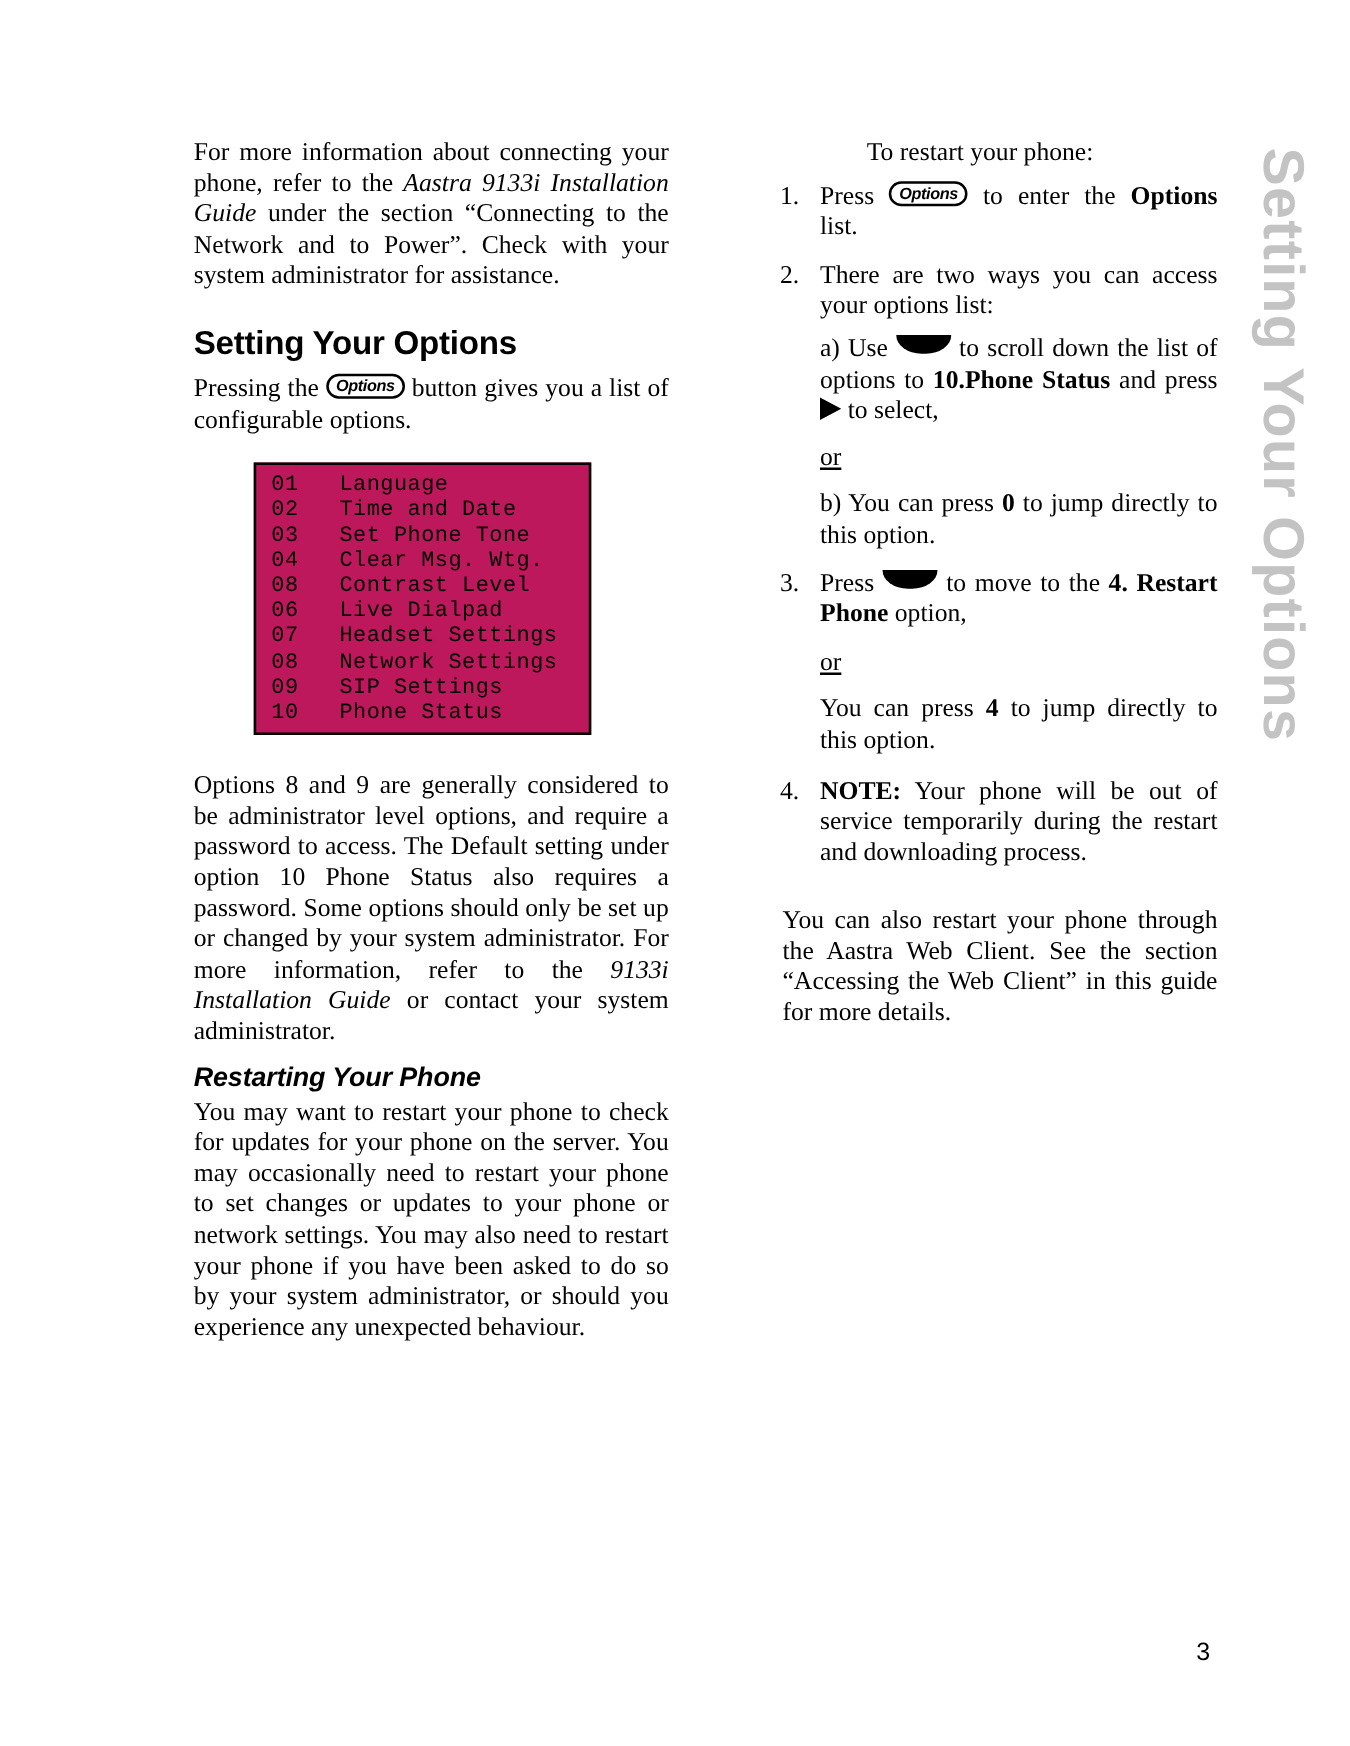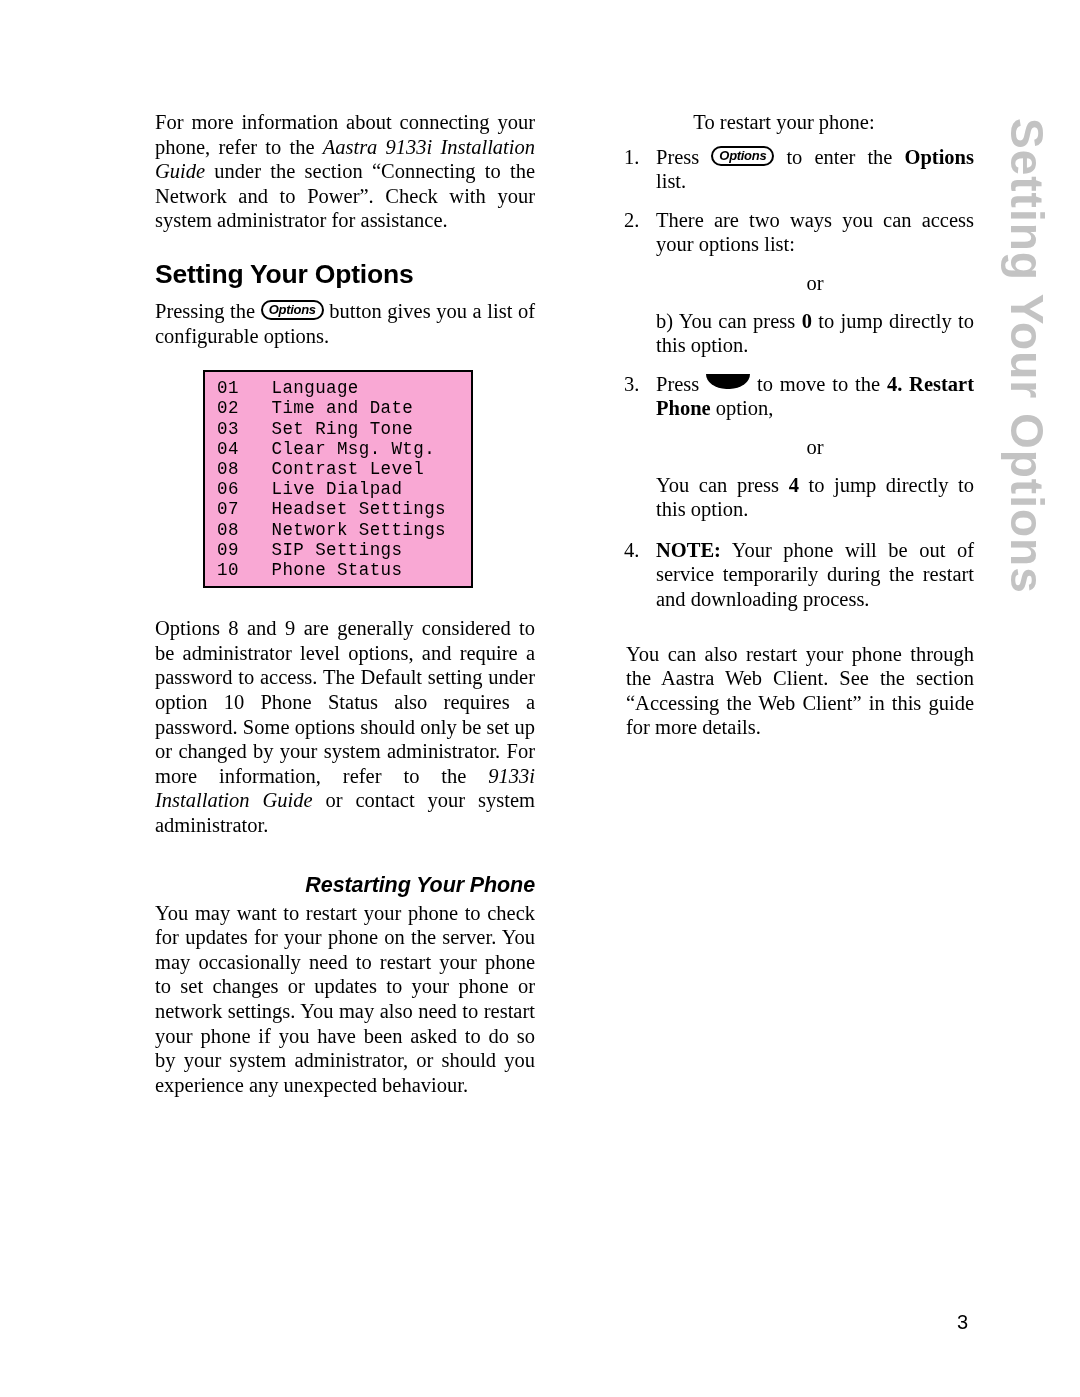--- a/index.html
+++ b/index.html
@@ -52,32 +52,31 @@
     letter-spacing: -0.2px;
     margin: 26px 0 10px 0;
   }
   h2.subsec {
     font-family: "Liberation Sans", sans-serif;
     font-weight: bold;
     font-style: italic;
     font-size: 21.5px;
     line-height: 24px;
     letter-spacing: -0.1px;
-    margin: 35px 0 4px 0;
-    text-align: right;
+    margin: 12px 0 4px 0;
   }
 
   
   .optbox {
     border: 2px solid #000;
     margin: 22px 0 0 48px;
     width: 270px;
     padding: 6px 0 6px 0;
     box-sizing: border-box;
-    background: #f9a8d4;
+    background: #be185d;
   }
   .optrow {
     font-family: "Liberation Mono", monospace;
     font-size: 17.5px;
     line-height: 20.2px;
     white-space: pre;
     padding-left: 12px;
     letter-spacing: 0.4px;
   }
   .optgap { }
@@ -100,21 +99,21 @@
     font-size: 20.5px;
     line-height: 24.6px;
   }
   .substep {
     padding-left: 62px;
     font-size: 20.5px;
     line-height: 24.6px;
     text-align: justify;
     margin-top: 13px;
   }
-  .substep.noindentjust { text-align: center; }
+  .substep.noindentjust { text-align: left; text-decoration: underline; }
   .step-body {
     font-size: 20.5px;
     line-height: 24.6px;
     text-align: justify;
   }
   .note {
     padding-left: 62px;
     font-size: 20.5px;
     line-height: 24.6px;
     text-align: justify;
@@ -230,21 +229,21 @@
     <p class="p"><span>For more information about connecting your phone, refer to the </span><span class="it">Aastra 9133i Installation Guide</span><span> under the section “Connecting to the Network and to Power”. Check with your system administrator for assistance.</span></p>
 
     <h1 class="sec">Setting Your Options</h1>
 
     <p class="p"><span>Pressing the </span><span class="options-pill">Options</span><span> button gives you a list of configurable options.</span></p>
 
 
     <div class="optbox">
       <div class="optrow"><span>01</span><span class="optgap">   </span><span>Language</span></div>
       <div class="optrow"><span>02</span><span class="optgap">   </span><span>Time and Date</span></div>
-      <div class="optrow"><span>03</span><span class="optgap">   </span><span>Set Ring Tone</span></div>
+      <div class="optrow"><span>03</span><span class="optgap">   </span><span>Set Phone Tone</span></div>
       <div class="optrow"><span>04</span><span class="optgap">   </span><span>Clear Msg. Wtg.</span></div>
       <div class="optrow"><span>08</span><span class="optgap">   </span><span>Contrast Level</span></div>
       <div class="optrow"><span>06</span><span class="optgap">   </span><span>Live Dialpad</span></div>
       <div class="optrow"><span>07</span><span class="optgap">   </span><span>Headset Settings</span></div>
       <div class="optrow"><span>08</span><span class="optgap">   </span><span>Network Settings</span></div>
       <div class="optrow"><span>09</span><span class="optgap">   </span><span>SIP Settings</span></div>
       <div class="optrow"><span>10</span><span class="optgap">   </span><span>Phone Status</span></div>
     </div>
 
     <p class="p" style="margin-top:28px;"><span>Options 8 and 9 are generally considered to be administrator level options, and require a password to access. The Default setting under option 10 Phone Status also requires a password.  Some options should only be set up or changed by your system administrator. For more information, refer to the </span><span class="it">9133i Installation Guide</span><span> or contact your system administrator.</span></p>
@@ -265,20 +264,21 @@
         <span class="num">1.</span>
         <div class="step-body"><span>Press </span><span class="options-pill">Options</span><span> to enter the </span><span class="bd">Options</span><span> list.</span></div>
       </li>
 
       <li>
         <span class="num">2.</span>
         <div class="step-body">There are two ways you can access your options list:</div>
       </li>
     </ol>
 
+    <div class="substep" style="margin-top:-4px;"><span>a) Use </span><span class="key-down"></span><span> to scroll down the list of options to </span><span class="bd">10.Phone Status</span><span> and press </span><span class="arrow-right"></span><span> to select,</span></div>
 
     <div class="substep noindentjust">or</div>
 
     <div class="substep"><span>b) You can press </span><span class="bd">0</span><span> to jump directly to this option.</span></div>
 
     <ol class="steps" style="margin-top:14px;">
       <li>
         <span class="num">3.</span>
         <div class="step-body"><span>Press </span><span class="key-down"></span><span> to move to the </span><span class="bd">4. Restart Phone</span><span> option,</span></div>
       </li>

